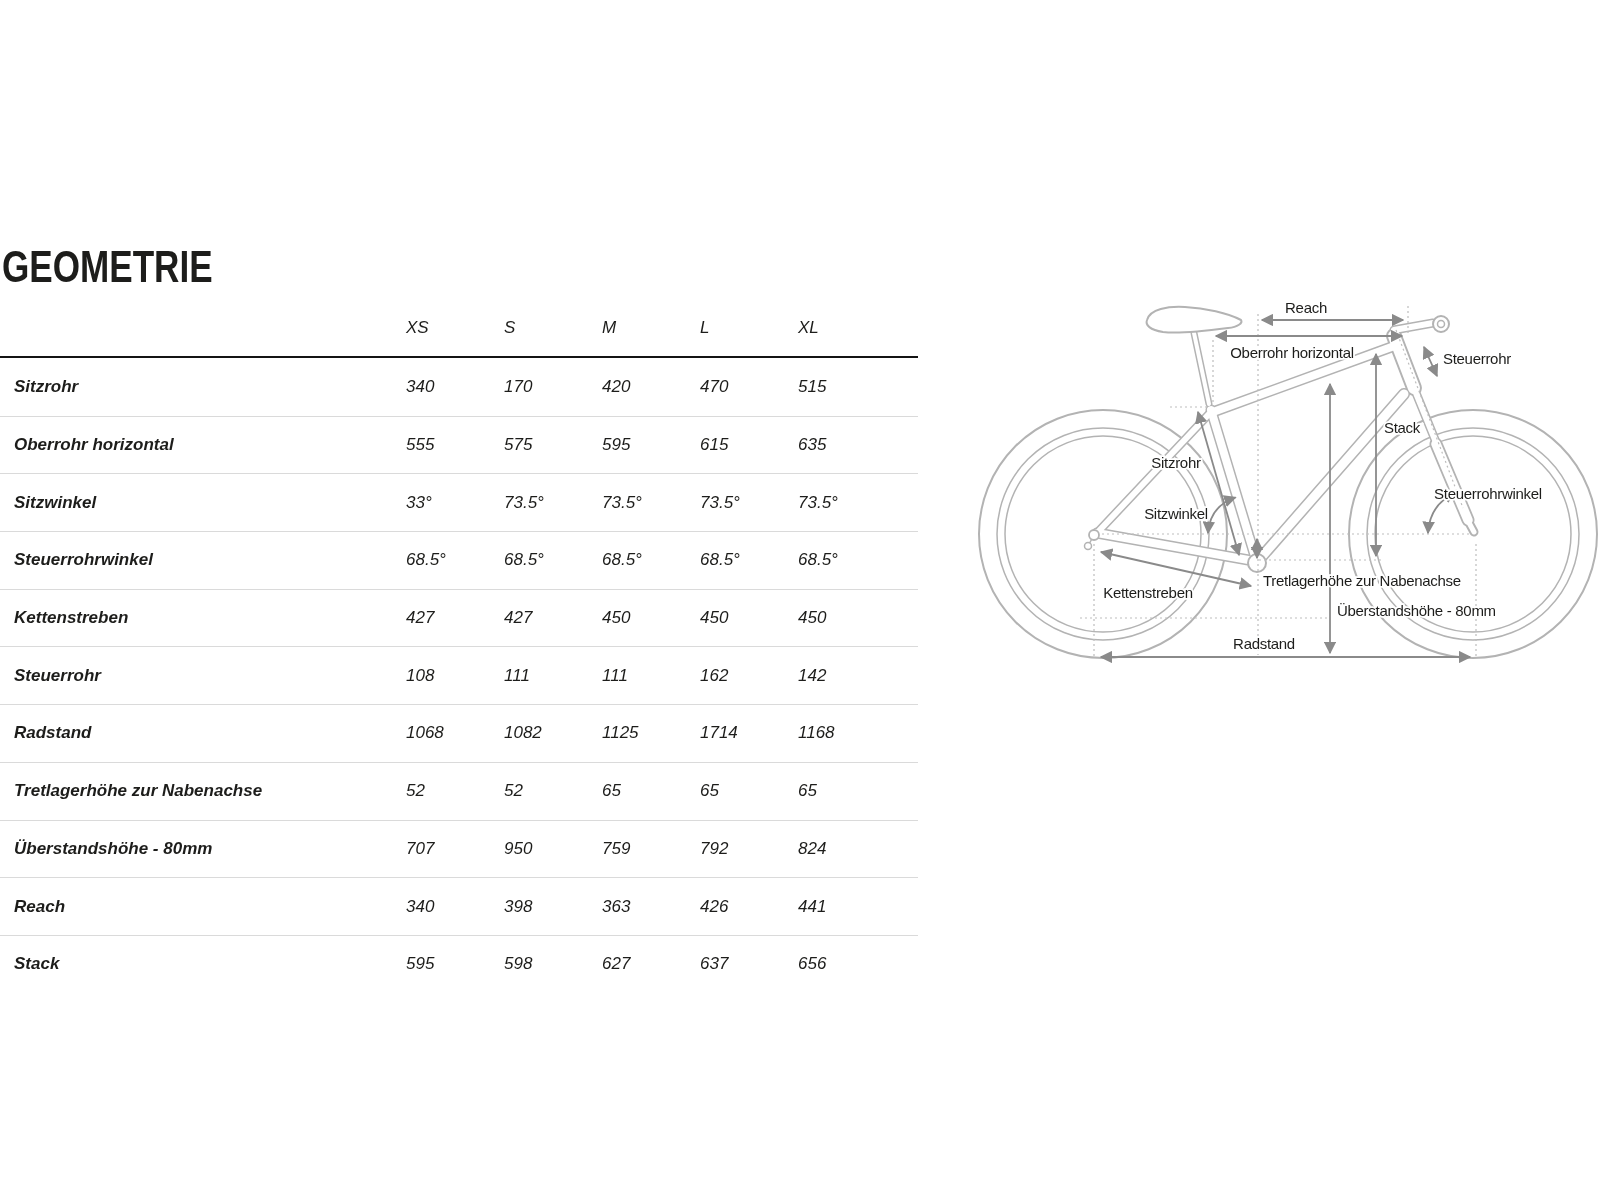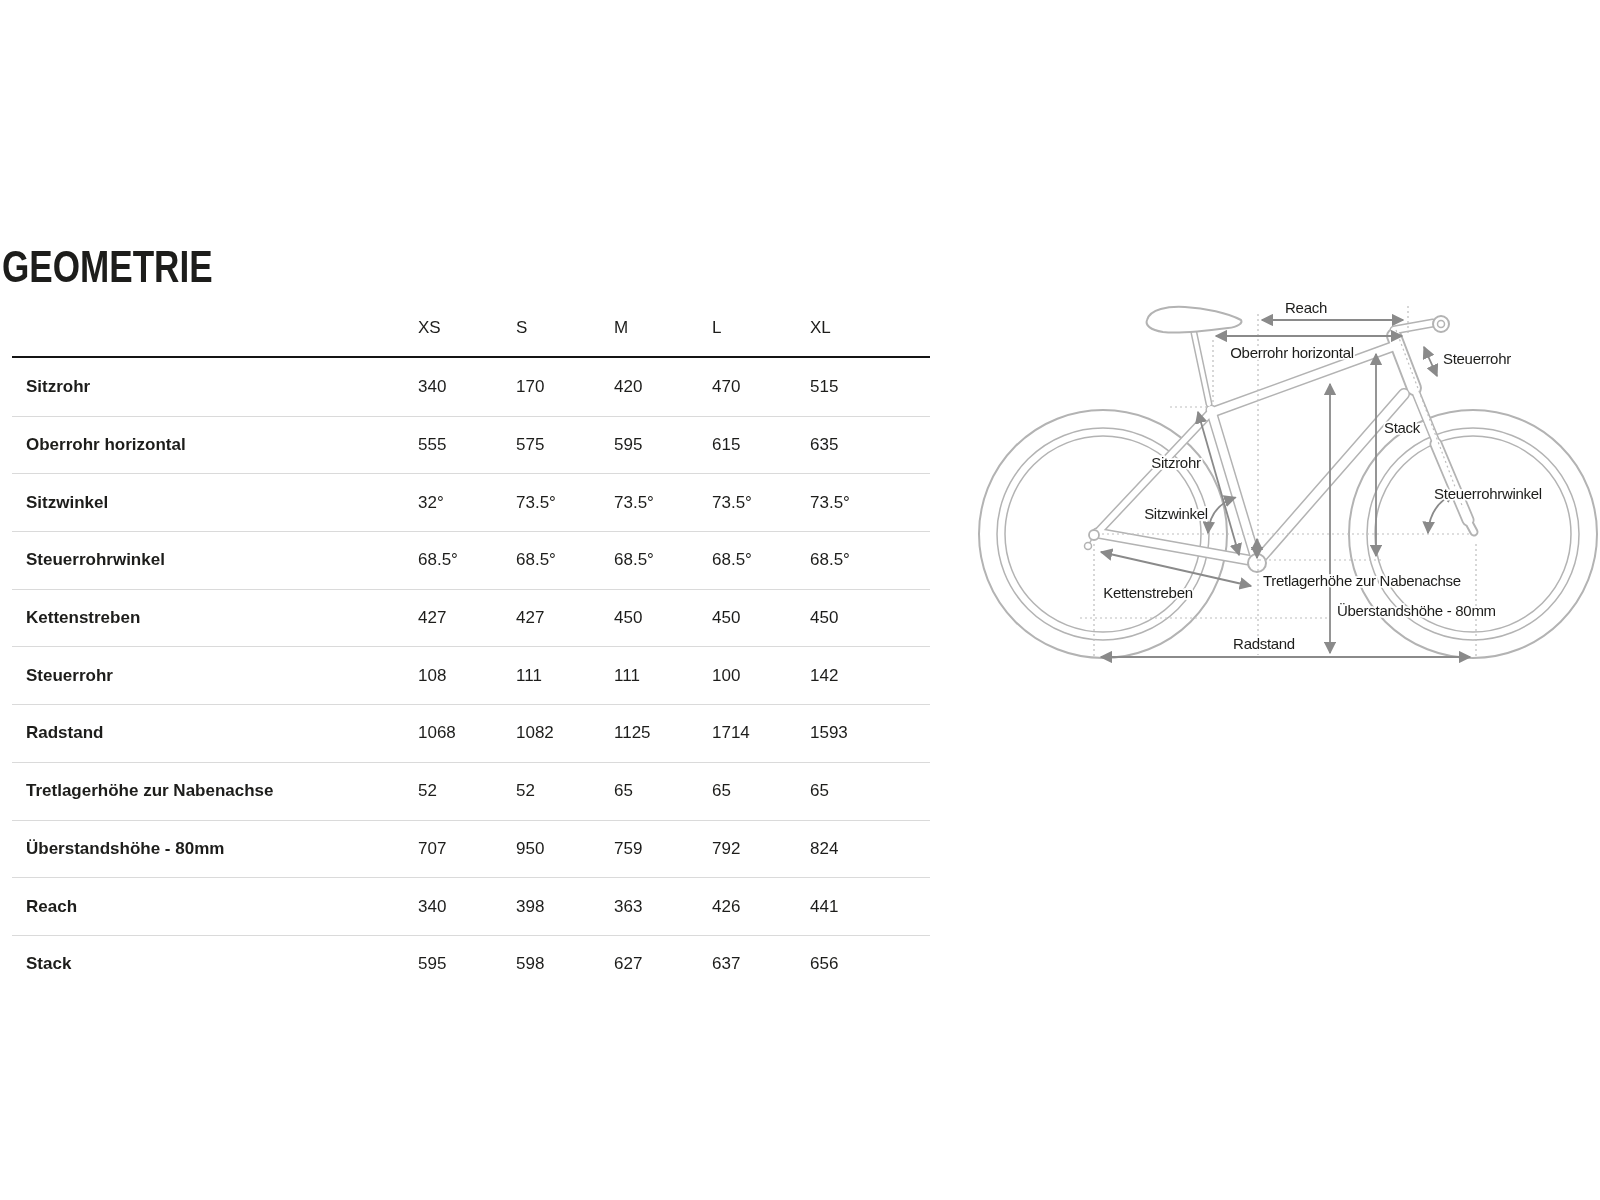--- a/index.html
+++ b/index.html
@@ -5,21 +5,21 @@
   html,body { margin:0; padding:0; background:#ffffff; }
   #screen {
     position:relative; width:1600px; height:1200px; background:#ffffff;
     font-family:"Liberation Sans", sans-serif; color:#1d1d1b; overflow:hidden;
   }
   .page-title {
     position:absolute; left:2px; top:214px;
     font-size:45px; font-weight:bold; line-height:1; white-space:nowrap;
     transform:scaleX(0.78); transform-origin:0 0; color:#1d1d1b;
   }
-  .geo-table { position:absolute; left:12px; top:300px; width:918px; }
+  .geo-table { position:absolute; left:0; top:300px; width:918px;font-style:italic; }
   .geo-header {
     display:grid; grid-template-columns:406px 98px 98px 98px 98px 1fr;
     height:56px; align-items:center; border-bottom:2px solid #141414;
     font-size:17px;
   }
   .geo-rows { width:100%; }
   .geo-row {
     display:grid; grid-template-columns:406px 98px 98px 98px 98px 1fr;
     height:57.7px; align-items:center; box-sizing:border-box; font-size:17px;
   }
@@ -67,21 +67,21 @@
         <div class="row-label">Oberrohr horizontal</div>
         <div class="cell">555</div>
         <div class="cell">575</div>
         <div class="cell">595</div>
         <div class="cell">615</div>
         <div class="cell">635</div>
       </div>
 
       <div class="geo-row">
         <div class="row-label">Sitzwinkel</div>
-        <div class="cell">32°</div>
+        <div class="cell">33°</div>
         <div class="cell">73.5°</div>
         <div class="cell">73.5°</div>
         <div class="cell">73.5°</div>
         <div class="cell">73.5°</div>
       </div>
 
       <div class="geo-row">
         <div class="row-label">Steuerrohrwinkel</div>
         <div class="cell">68.5°</div>
         <div class="cell">68.5°</div>
@@ -97,31 +97,31 @@
         <div class="cell">450</div>
         <div class="cell">450</div>
         <div class="cell">450</div>
       </div>
 
       <div class="geo-row">
         <div class="row-label">Steuerrohr</div>
         <div class="cell">108</div>
         <div class="cell">111</div>
         <div class="cell">111</div>
-        <div class="cell">100</div>
+        <div class="cell">162</div>
         <div class="cell">142</div>
       </div>
 
       <div class="geo-row">
         <div class="row-label">Radstand</div>
         <div class="cell">1068</div>
         <div class="cell">1082</div>
         <div class="cell">1125</div>
         <div class="cell">1714</div>
-        <div class="cell">1593</div>
+        <div class="cell">1168</div>
       </div>
 
       <div class="geo-row">
         <div class="row-label">Tretlagerhöhe zur Nabenachse</div>
         <div class="cell">52</div>
         <div class="cell">52</div>
         <div class="cell">65</div>
         <div class="cell">65</div>
         <div class="cell">65</div>
       </div>

